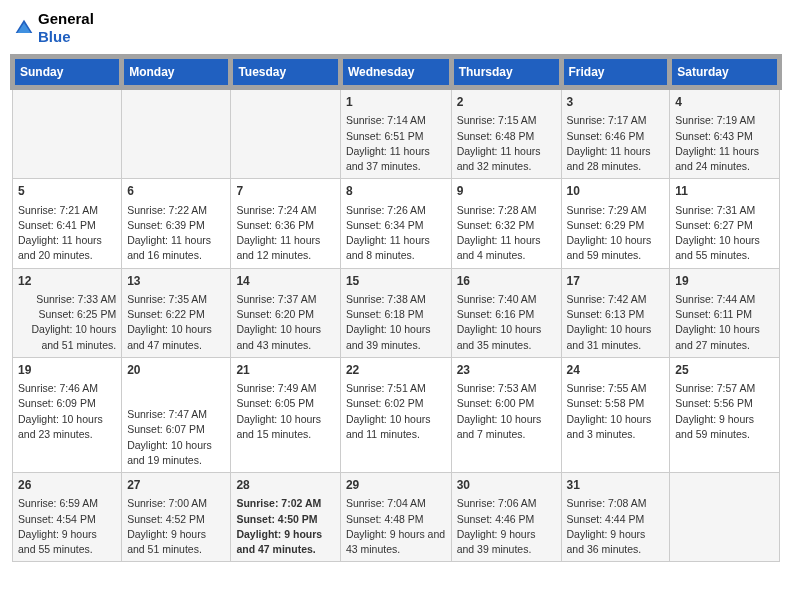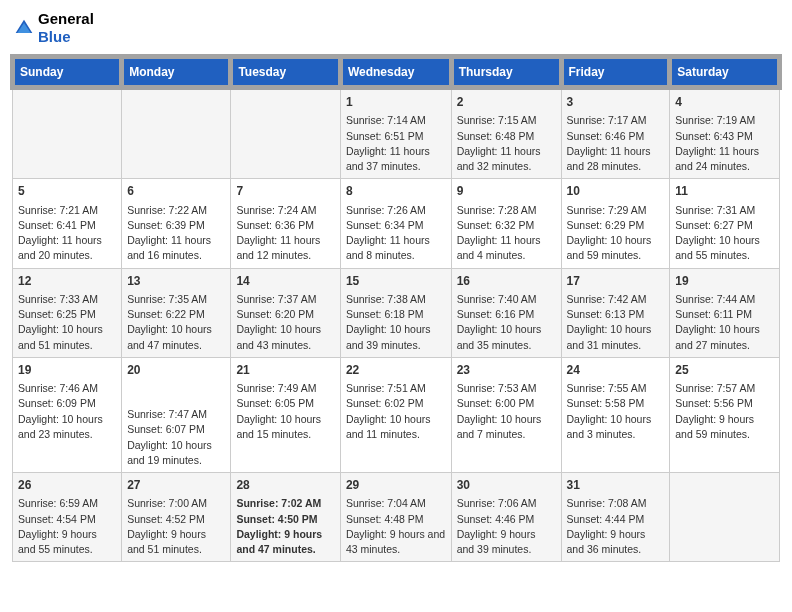--- a/index.html
+++ b/index.html
@@ -179,21 +179,21 @@
         <td>
           <span class="day-number">11</span>
           <div class="day-info" style="white-space: pre-line;">Sunrise: 7:31 AM
 Sunset: 6:27 PM
 Daylight: 10 hours and 55 minutes.</div>
         </td>
       </tr>
       <tr>
         <td>
           <span class="day-number">12</span>
-          <div class="day-info" style="white-space: pre-line;">Sunrise: 7:33 AM
+          <div class="day-info" style="white-space: pre-line; text-align: right;">Sunrise: 7:33 AM
 Sunset: 6:25 PM
 Daylight: 10 hours and 51 minutes.</div>
         </td>
         <td>
           <span class="day-number">13</span>
           <div class="day-info" style="white-space: pre-line;">Sunrise: 7:35 AM
 Sunset: 6:22 PM
 Daylight: 10 hours and 47 minutes.</div>
         </td>
         <td>

